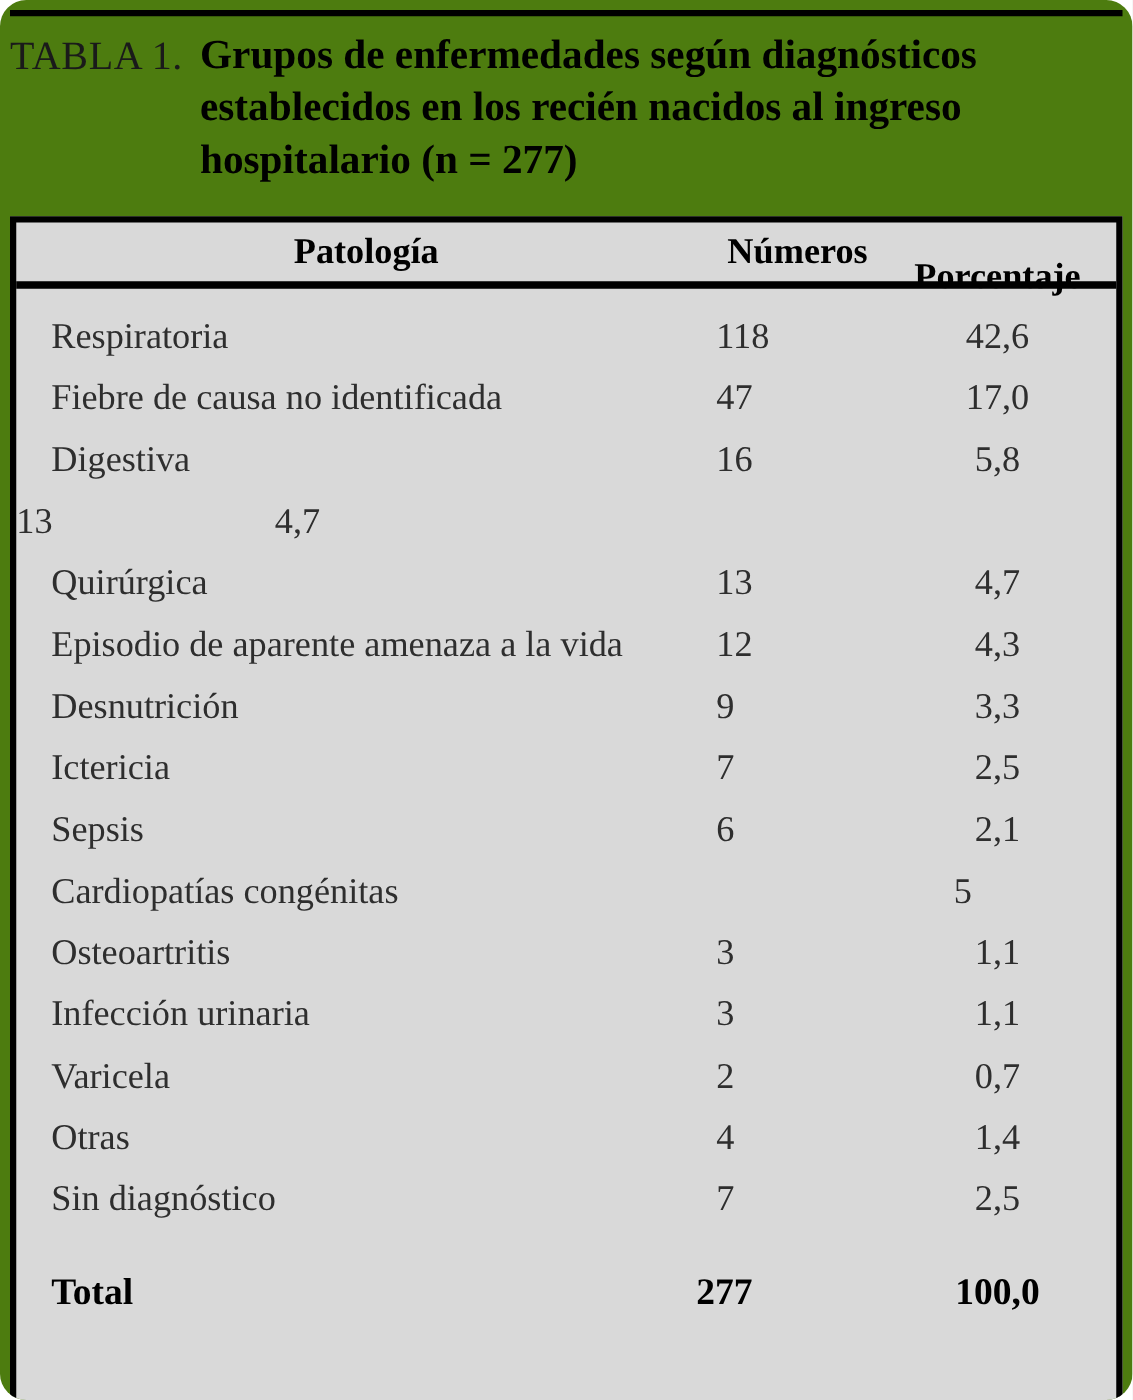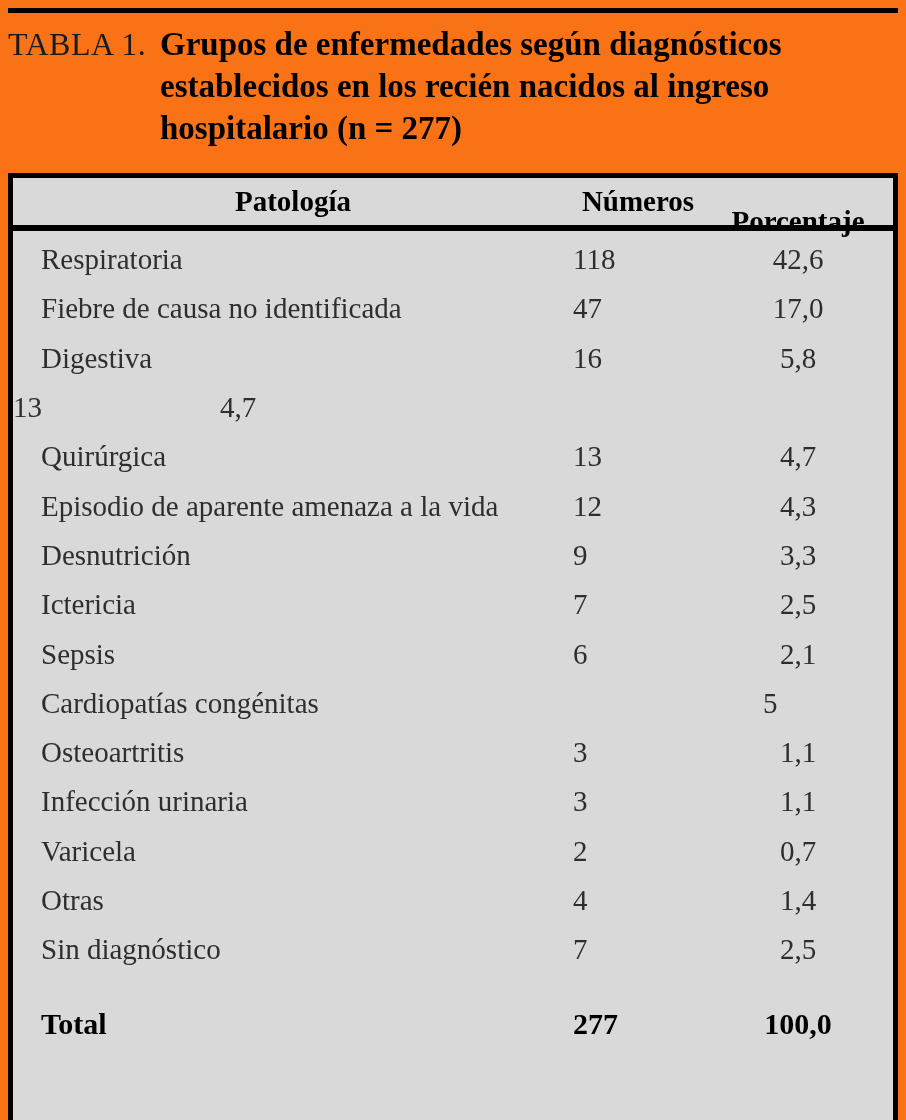--- a/index.html
+++ b/index.html
@@ -4,22 +4,23 @@
 <style>
   * { box-sizing: border-box; margin: 0; padding: 0; }
   html, body {
     background: #ffffff;
     font-family: "Liberation Serif", "DejaVu Serif", serif;
   }
   .page {
     position: relative;
     width: 906px;
     height: 1120px;
-    background: #f97316;
+    background: #4d7c0f;
     overflow: hidden;
+    border-radius: 21px;
   }
   .top-rule {
     position: absolute;
     left: 8px;
     top: 8px;
     width: 890px;
     height: 5px;
     background: #000000;
   }
   .caption {
@@ -61,37 +62,38 @@
     align-items: center;
     height: 53px;
     border-bottom: 6px solid #000000;
     font-weight: 700;
     font-size: 29px;
     color: #000000;
   }
   .th-name { flex: 1 1 0; text-align: center; }
   .th-num  { flex: 0 0 130px; text-align: center; }
   .th-pct  { flex: 0 0 190px; text-align: center; margin-top: 40px; }
-  .tbody { padding-top: 4px; }
+  .tbody { padding-top: 14px; }
   .trow {
     display: flex;
     align-items: center;
     height: 49.3px;
     font-size: 29px;
     color: #2e2e2e;
   }
   .td-name { flex: 1 1 0; padding-left: 28px; text-align: left; }
   .td-num  { flex: 0 0 130px; text-align: left; font-family: Liberation Serif, serif; }
   .td-pct  { flex: 0 0 190px; text-align: center; }
   .total-row {
     margin-top: 25px;
     height: 50px;
     font-weight: 700;
     font-size: 30px;
     color: #000000;
+    gap: 16px;
   }
 </style>
 </head>
 <body>
 
 <div class="page">
 
   <div class="top-rule"></div>
 
   <div class="caption">

